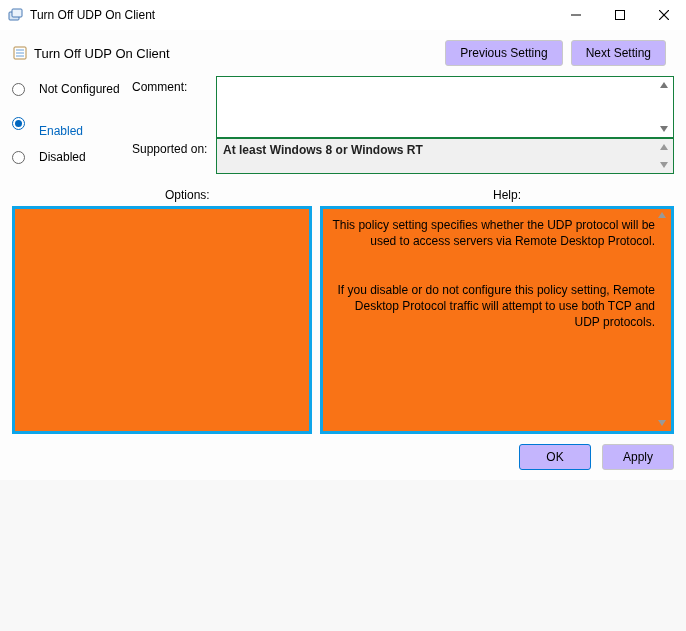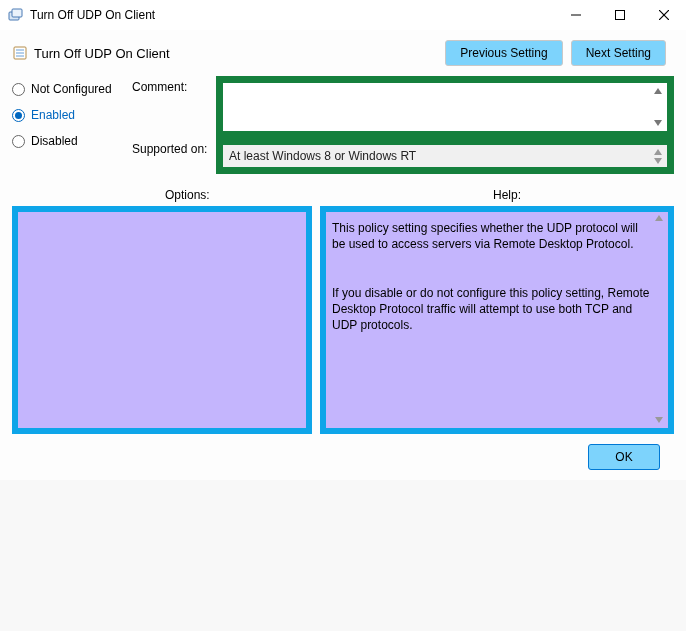--- a/index.html
+++ b/index.html
@@ -43,56 +43,57 @@
   .header-row .policy-icon {
     width: 16px; height: 16px;
     margin-right: 6px;
   }
   .header-row .policy-title {
     flex: 1;
     font-size: 13px;
   }
   .nav-btns { display:flex; gap:8px; margin-right: 8px;}
   .btn {
-    background: #7dd3fc;
+    background: #c4b5fd;
     border: 1px solid #c8c8c8;
     border-radius: 3px;
     padding: 5px 14px;
     font-size: 12px;
     cursor: pointer;
   }
   .mid {
     display: flex;
     padding: 6px 12px 0 12px;
   }
   .radios {
     width: 120px;
     display:flex; flex-direction:column; gap:12px;
     padding-top: 6px;
   }
-  .radio-row { display:flex; align-items:center; gap:6px; cursor:pointer;}
+  .radio-row { display:flex; align-items:center; gap:14px; cursor:pointer;}
   .radio-outer {
     width:13px; height:13px; border-radius:50%;
     border:1px solid #666; position:relative; background:#fff;
   }
   .radio-outer.selected { border-color:#0067c0; }
   .radio-inner {
     width:7px; height:7px; border-radius:50%;
     background:#0067c0;
     position:absolute; top:2px; left:2px;
   }
   .radio-label { font-size:12px; }
-  .radio-label.selected { color:#0067c0; }
+  .radio-label.selected { color:#0067c0;margin-top:16px; }
   .fields { flex:1; display:flex; flex-direction:column; }
   .field-row { display:flex; align-items:flex-start; }
   .field-label { width:84px; font-size:12px; padding-top:4px; }
   .textarea-wrap {
     flex:1; position:relative;
-    border:7px solid #15803d;
+    border:1px solid #15803d;
     background:#fff;
+    font-weight:bold;
   }
   .textarea-wrap.comment { height:62px; }
   .textarea-wrap.supported { height:36px; background:#f0f0f0;}
   .textarea-content { padding:4px 18px 4px 6px; font-size:12px; color:#222; }
   .scroll-arrows {
     position:absolute; right:2px; width:14px;
     display:flex; flex-direction:column; justify-content:space-between;
     top:2px; bottom:2px;
   }
   .sarrow { width:14px; height:12px; display:flex; align-items:center; justify-content:center; color:#888;}
@@ -101,34 +102,35 @@
   }
   .labels-row .lab-opts { width: 328px; font-size:12px;}
   .labels-row .lab-help { font-size:12px;}
   .panes {
     display:flex; gap:8px;
     padding: 0 12px;
     flex:1;
     min-height:0;
   }
   .pane {
-    border:6px solid #0ea5e9;
-    background:#c4b5fd;
+    border:3px solid #0ea5e9;
+    background:#f97316;
     position:relative;
+    text-align:right;
   }
   .pane.options { width: 300px; }
   .pane.help { flex:1; }
   .pane-inner { padding:8px 16px 8px 6px; font-size:12px; line-height:1.35; }
   .pane .scrollbar {
     position:absolute; right:0; top:0; bottom:0; width:16px;
     display:flex; flex-direction:column; justify-content:space-between;
   }
   .footer {
     display:flex; justify-content:flex-end; gap:11px;
-    padding:10px 26px 10px 12px;
+    padding:10px 12px 10px 12px;
   }
   .footer .btn { min-width:72px; text-align:center; }
   .blue-border { border-color:#0078d4 !important; }
 </style>
 </head>
 <body>
 
 <div class="window">
 
   <div class="titlebar">
@@ -255,15 +257,16 @@
           <svg width="8" height="6" viewBox="0 0 8 6">
               <polygon points="0,0 8,0 4,6" fill="#999"></polygon>
             </svg>
         </div>
       </div>
     </div>
   </div>
 
   <div class="footer">
     <button class="btn blue-border">OK</button>
+    <button class="btn">Apply</button>
   </div>
 
 </div>
 
 </body></html>

